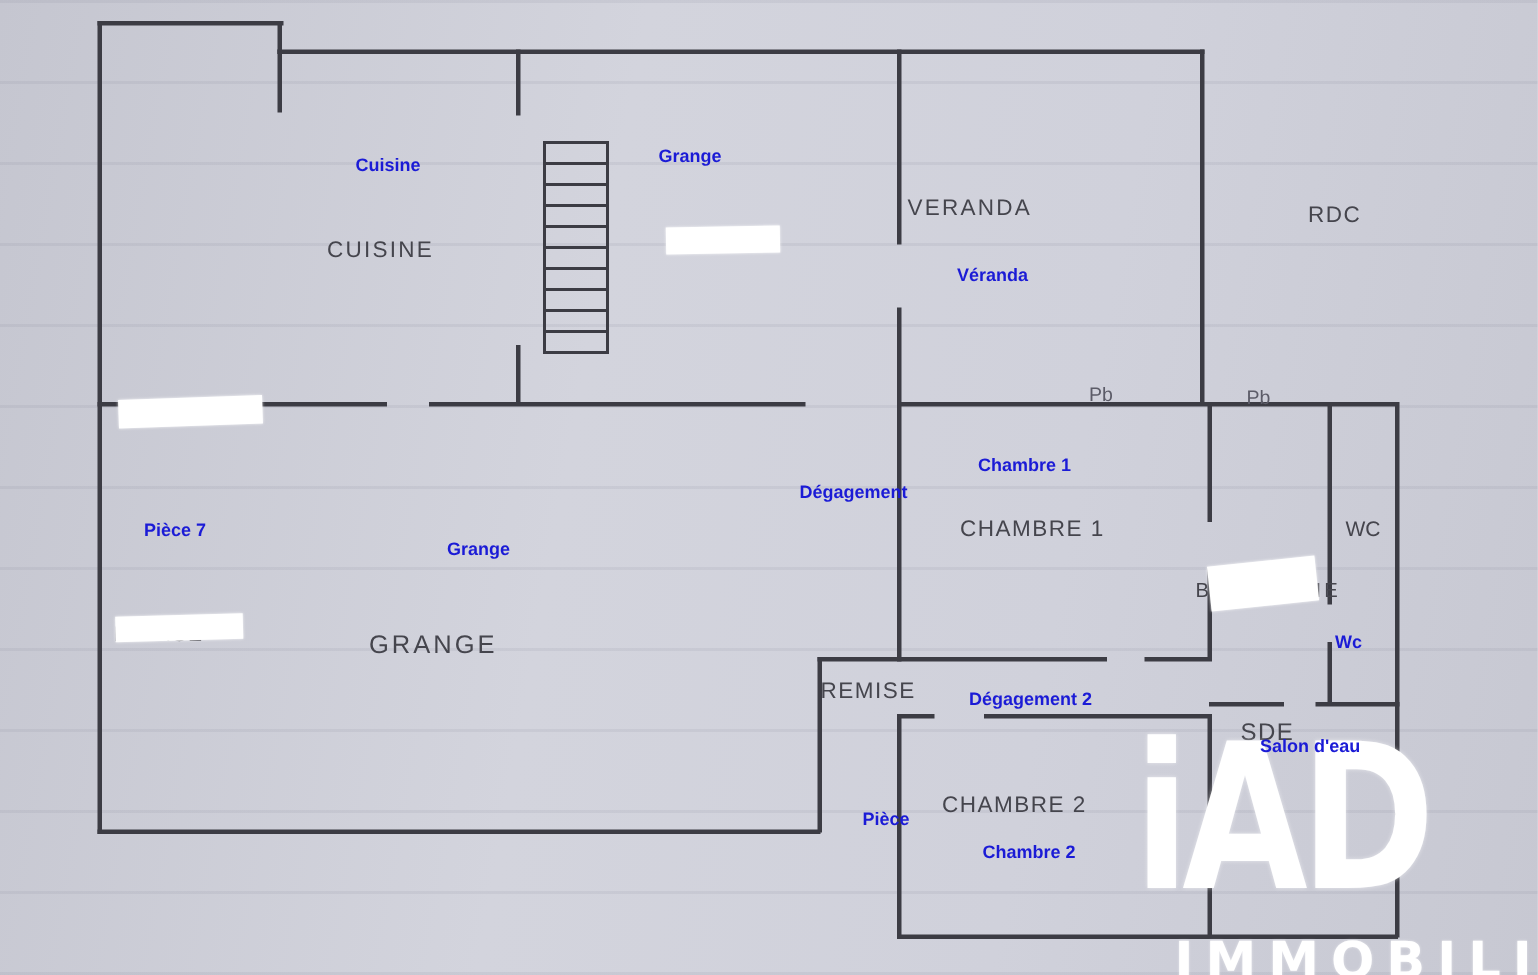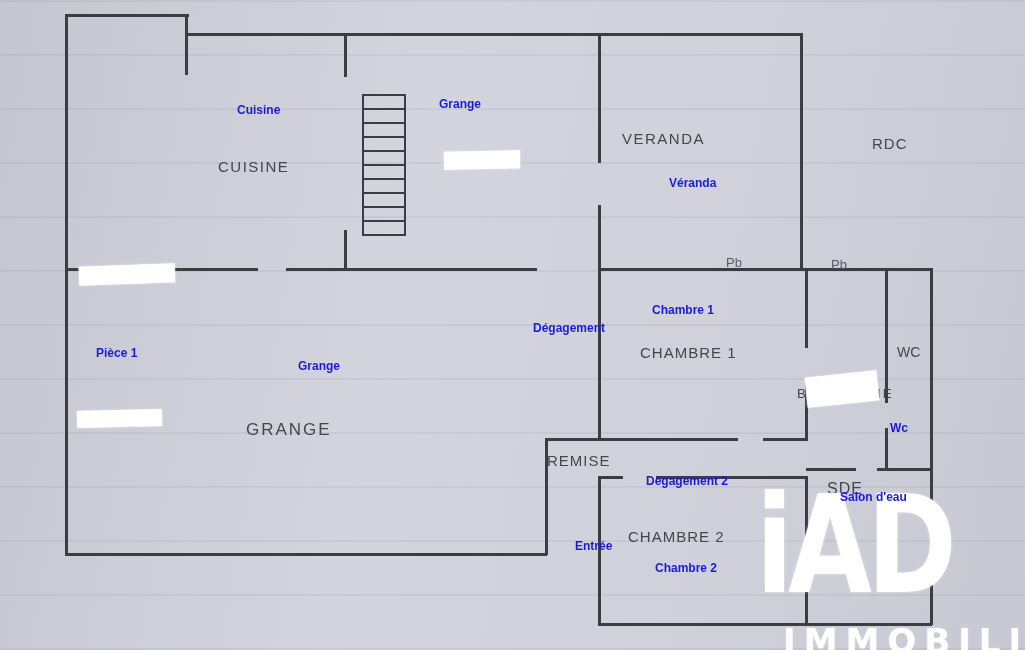--- a/index.html
+++ b/index.html
@@ -72,40 +72,40 @@
   <i class="w" style="left:885px;top:268px;width:3px;height:135px"></i>
   <i class="w" style="left:885px;top:428px;width:3px;height:42px"></i>
   <i class="w" style="left:930px;top:268px;width:3px;height:357px"></i>
   <i class="w" style="left:545px;top:438px;width:3px;height:117px"></i>
   <i class="w" style="left:598px;top:476px;width:3px;height:149px"></i>
   <i class="w" style="left:805px;top:476px;width:3px;height:149px"></i>
 
   <div class="stairs"></div>
 
   <span class="lbl black" style="left:218px;top:158px;font-size:15px;letter-spacing:1.5px">CUISINE</span>
-  <span class="lbl black" style="left:622px;top:130px;font-size:15px;letter-spacing:1.5px">VERANDA</span>
+  <span class="lbl black" style="left:605px;top:130px;font-size:15px;letter-spacing:1.5px">VERANDA</span>
   <span class="lbl black" style="left:872px;top:135px;font-size:15px;letter-spacing:1px">RDC</span>
   <span class="lbl black" style="left:640px;top:344px;font-size:15px;letter-spacing:1px">CHAMBRE 1</span>
   <span class="lbl black" style="left:246px;top:420px;font-size:17px;letter-spacing:2px">GRANGE</span>
   <span class="lbl black" style="left:547px;top:452px;font-size:15px;letter-spacing:1px">REMISE</span>
   <span class="lbl black" style="left:628px;top:528px;font-size:15px;letter-spacing:1px">CHAMBRE 2</span>
   <span class="lbl black" style="left:897px;top:344px;font-size:14px">WC</span>
   <span class="lbl black" style="left:797px;top:386px;font-size:13.5px;letter-spacing:2px">BUANDERIE</span>
   <span class="lbl black" style="left:827px;top:480px;font-size:16px;letter-spacing:1px">SDE</span>
   <span class="lbl black" style="left:76px;top:414px;font-size:14px;letter-spacing:1px">REMISE</span>
 
   <span class="lbl blue" style="left:237px;top:103px">Cuisine</span>
   <span class="lbl blue" style="left:439px;top:97px">Grange</span>
-  <span class="lbl blue" style="left:669px;top:176px">Véranda</span>
+  <span class="lbl blue" style="left:638px;top:176px">Véranda</span>
   <span class="lbl blue" style="left:652px;top:303px">Chambre 1</span>
   <span class="lbl blue" style="left:533px;top:321px">Dégagement</span>
-  <span class="lbl blue" style="left:96px;top:346px">Pièce 1</span>
+  <span class="lbl blue" style="left:96px;top:346px">Pièce 7</span>
   <span class="lbl blue" style="left:298px;top:359px">Grange</span>
-  <span class="lbl blue" style="left:646px;top:474px">Dégagement 2</span>
-  <span class="lbl blue" style="left:575px;top:539px">Entrée</span>
+  <span class="lbl blue" style="left:646px;top:459px">Dégagement 2</span>
+  <span class="lbl blue" style="left:575px;top:539px">Pièce</span>
   <span class="lbl blue" style="left:655px;top:561px">Chambre 2</span>
   <span class="lbl blue" style="left:890px;top:421px">Wc</span>
   <span class="lbl blue" style="left:840px;top:490px">Salon d'eau</span>
 
   <span class="lbl gray" style="left:726px;top:255px">Pb</span>
   <span class="lbl gray" style="left:831px;top:257px">Pb</span>
 
   <div class="redact" style="left:444px;top:151px;width:76px;height:18px;transform:rotate(-1deg)"></div>
   <div class="redact" style="left:79px;top:265px;width:96px;height:19px;transform:rotate(-2deg)"></div>
   <div class="redact" style="left:77px;top:410px;width:85px;height:17px;transform:rotate(-1.5deg)"></div>

